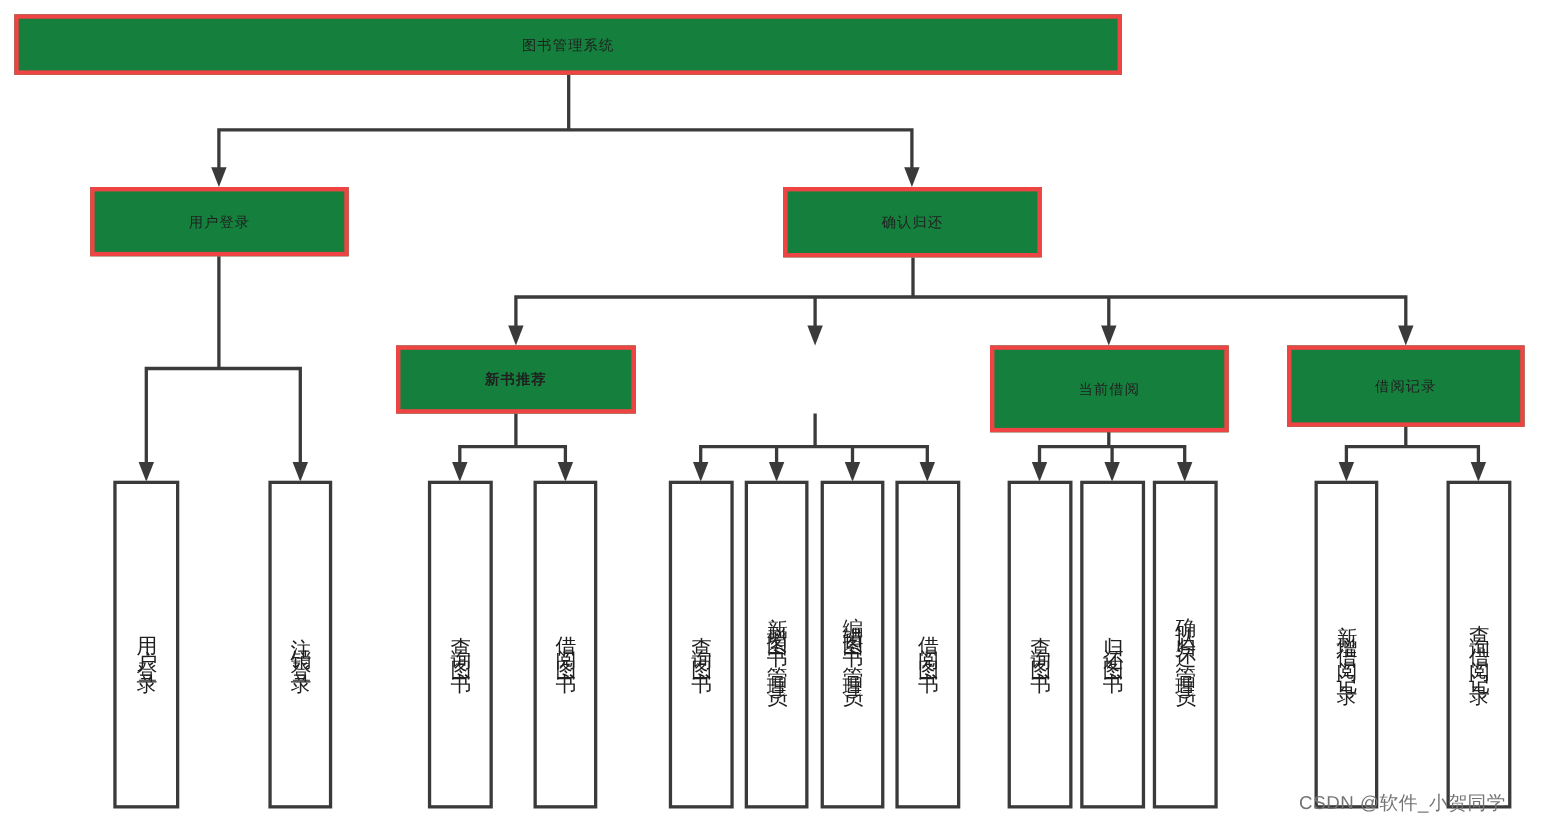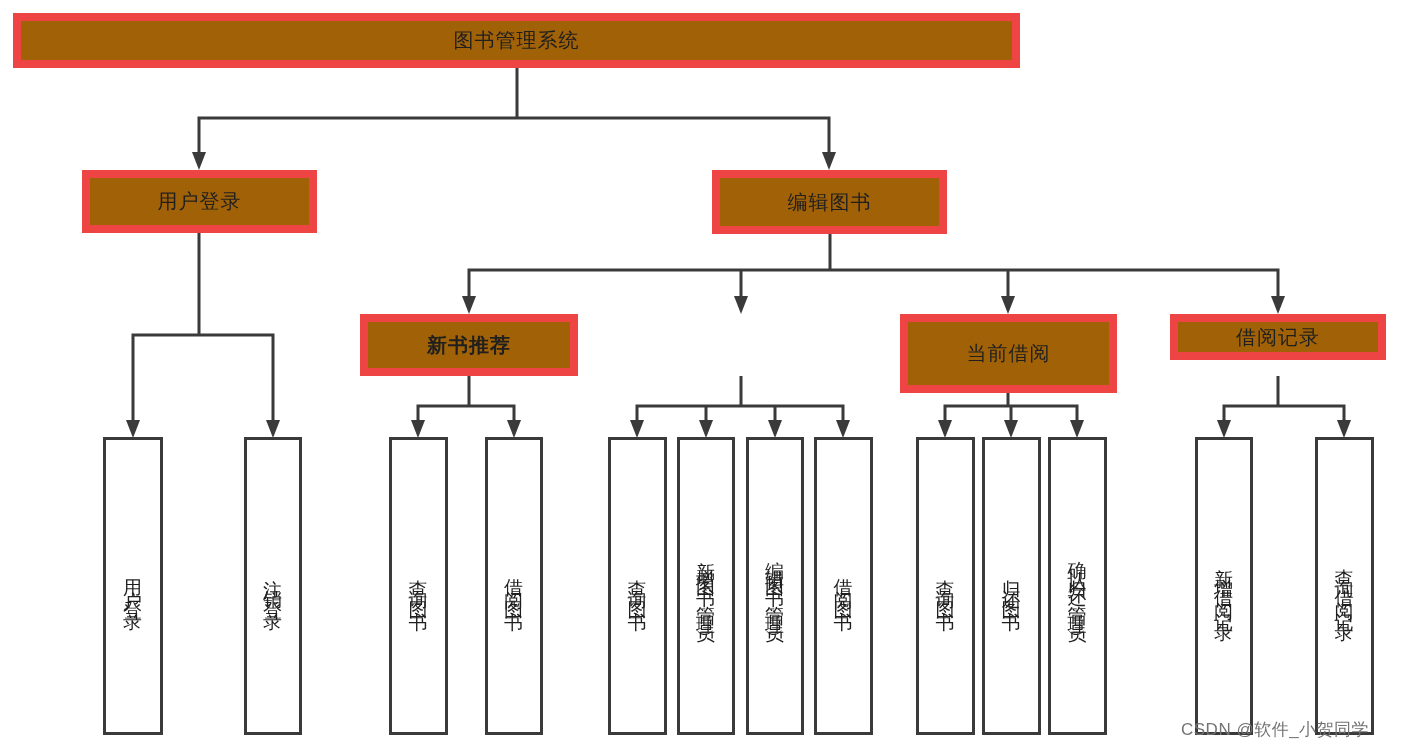--- a/index.html
+++ b/index.html
@@ -8,26 +8,26 @@
     width: 1405px;
     height: 747px;
     background: #ffffff;
     overflow: hidden;
     font-family: "Liberation Sans", "DejaVu Sans", sans-serif;
   }
   #connectors { position: absolute; left: 0; top: 0; }
   .hbox {
     position: absolute;
     box-sizing: border-box;
-    border: 8px solid #ef4444;
-    background: #a16207;
+    border: 4px solid #ef4444;
+    background: #15803d;
     display: flex;
     align-items: center;
     justify-content: center;
-    font-size: 20px;
+    font-size: 13px;
     color: #1f1f1f;
     letter-spacing: 1px;
     z-index: 2;
   }
   .vbox {
     position: absolute;
     box-sizing: border-box;
     border: 3px solid #3a3a3a;
     background: #ffffff;
     display: flex;
@@ -105,30 +105,30 @@
   </svg>
 
   <div class="hbox" style="left:13px; top:13px; width:1007px; height:55px;">
     <span>图书管理系统</span>
   </div>
 
   <div class="hbox" style="left:82px; top:170px; width:235px; height:63px;">
     <span>用户登录</span>
   </div>
   <div class="hbox" style="left:712px; top:170px; width:235px; height:64px;">
-    <span>编辑图书</span>
+    <span>确认归还</span>
   </div>
 
   <div class="hbox" style="left:360px; top:314px; width:218px; height:62px;font-weight:bold;">
     <span>新书推荐</span>
   </div>
   <div class="hbox" style="left:900px; top:314px; width:217px; height:79px;">
     <span>当前借阅</span>
   </div>
-  <div class="hbox" style="left:1170px; top:314px; width:216px; height:46px;text-align:right;">
+  <div class="hbox" style="left:1170px; top:314px; width:216px; height:74px;text-align:right;">
     <span>借阅记录</span>
   </div>
 
   <div class="vbox" style="left:103px; top:437px; width:60px; height:298px;">
     <span class="vlabel">用户登录</span>
   </div>
   <div class="vbox" style="left:244px; top:437px; width:58px; height:298px;">
     <span class="vlabel">注销登录</span>
   </div>
 

